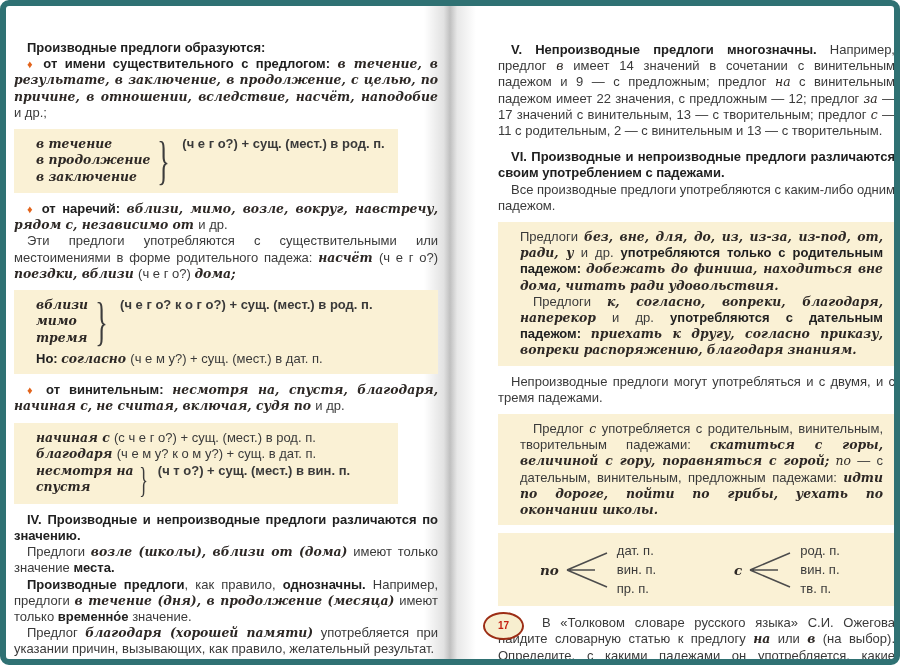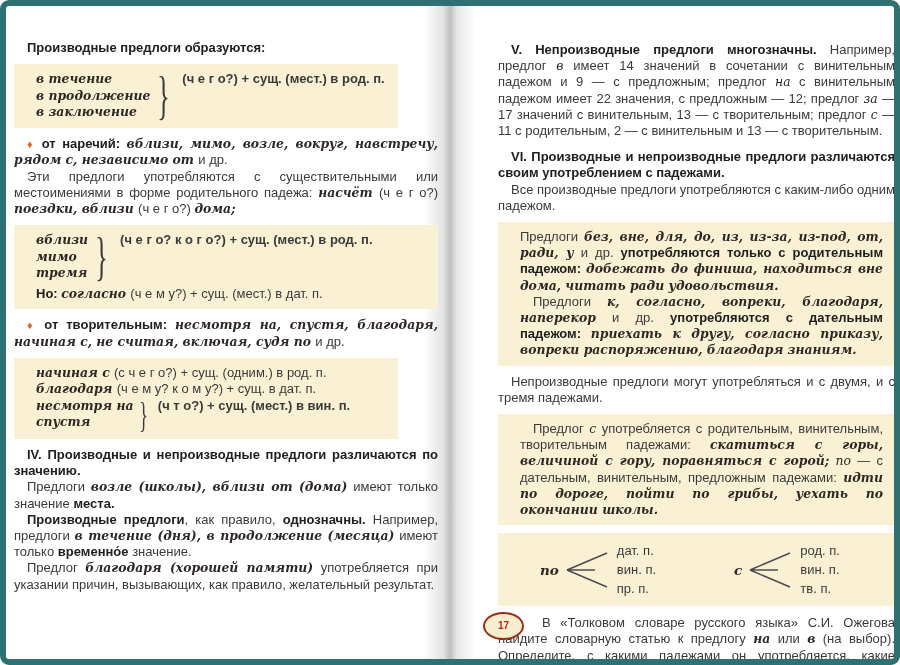--- a/index.html
+++ b/index.html
@@ -77,20 +77,21 @@
   }
 </style>
 </head>
 <body>
 
 <div class="stage">
   <div class="gutter"></div>
 
   <div class="page page-left">
     <p class="h ind"><span class="r-b">Производные предлоги образуются:</span></p>
+    <p class="j ind"><span class="r-d">♦ </span><span class="r-b">от имени существительного с предлогом: </span><span class="r-bi">в течение, в результате, в заключение, в продолжение, с целью, по причине, в отношении, вследствие, насчёт, наподобие </span><span class="r-n">и др.;</span></p>
 
     <div class="box narrow bracerow">
       <div class="stack">
         <div>в течение</div>
         <div>в продолжение</div>
         <div>в заключение</div>
       </div>
       <span class="brace b3">}</span>
       <div class="braceright">(ч е г о?)  + сущ. (мест.) в род. п.</div>
     </div>
@@ -104,24 +105,24 @@
           <div>вблизи</div>
           <div>мимо</div>
           <div>тремя</div>
         </div>
         <span class="brace b3">}</span>
         <div class="braceright">(ч е г о?  к о г о?)  + сущ. (мест.) в род. п.</div>
       </div>
       <div class="note"><span class="r-b">Но: </span><span class="r-bi">согласно </span><span class="r-n">(ч е м у?) + сущ. (мест.) в дат. п.</span></div>
     </div>
 
-    <p class="j ind"><span class="r-d">♦ </span><span class="r-b">от творительным: </span><span class="r-bi">несмотря на, спустя, благодаря, начиная с, не считая, включая, судя по </span><span class="r-n">и др.</span></p>
+    <p class="j ind"><span class="r-d">♦ </span><span class="r-b">от винительным: </span><span class="r-bi">несмотря на, спустя, благодаря, начиная с, не считая, включая, судя по </span><span class="r-n">и др.</span></p>
 
     <div class="box narrow">
-      <div class="bline"><span class="r-bi">начиная с </span><span class="r-n">(с  ч е г о?) + сущ. (одним.) в род. п.</span></div>
+      <div class="bline"><span class="r-bi">начиная с </span><span class="r-n">(с  ч е г о?) + сущ. (мест.) в род. п.</span></div>
       <div class="bline"><span class="r-bi">благодаря </span><span class="r-n">(ч е м у?  к о м у?) + сущ. в дат. п.</span></div>
       <div class="bracerow">
         <div class="stack">
           <div>несмотря на</div>
           <div>спустя</div>
         </div>
         <span class="brace b2">}</span>
         <div class="braceright">(ч т о?) + сущ. (мест.) в вин. п.</div>
       </div>
     </div>

